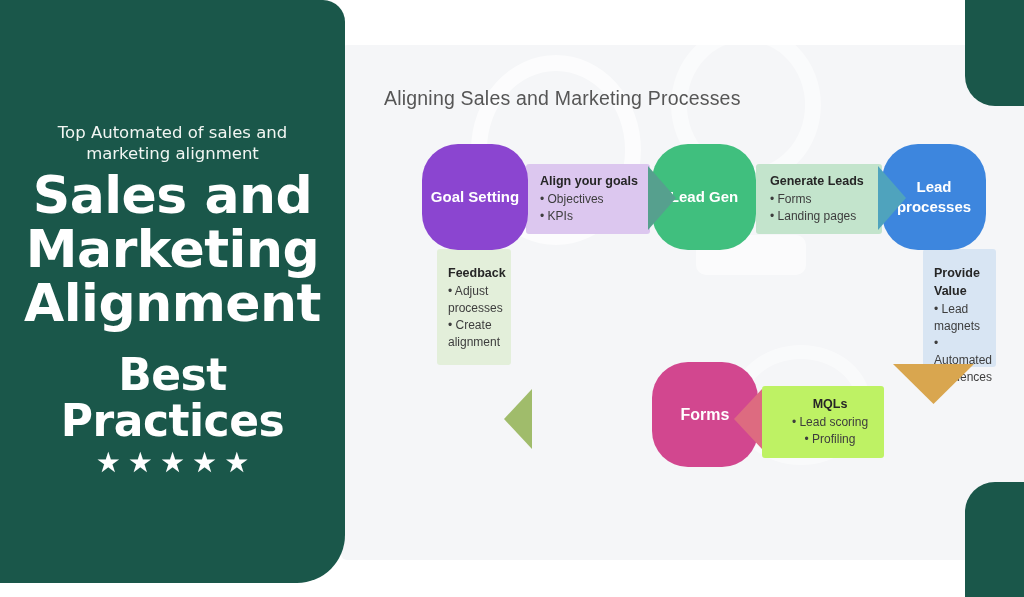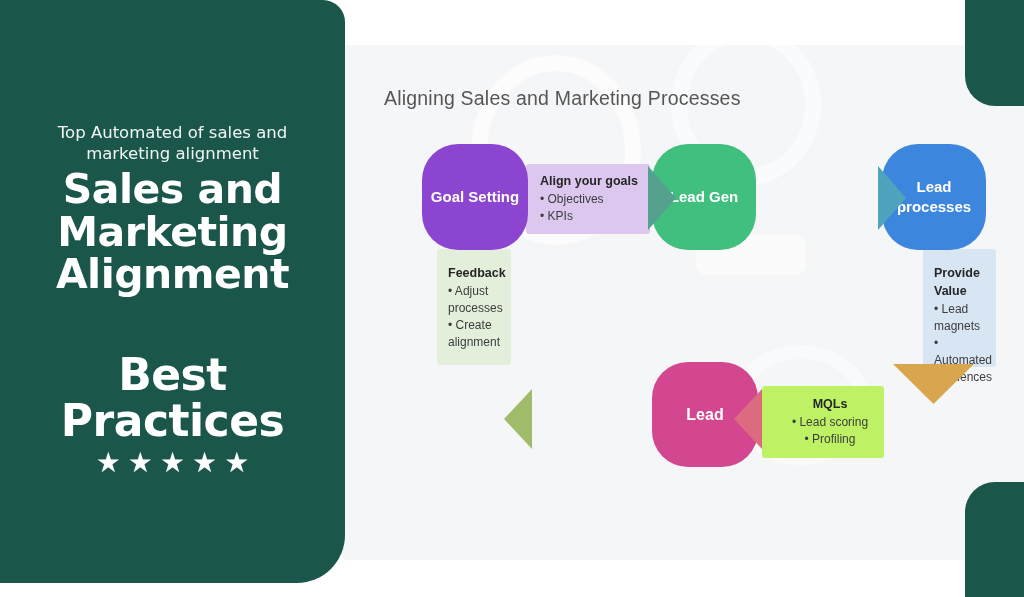--- a/index.html
+++ b/index.html
@@ -26,21 +26,21 @@
     position: absolute; top: 122px; left: 0; right: 0;
     padding: 0 18px;
     font-size: 16.5px; line-height: 1.28;
     color: #f2f6f3;
     font-family: "DejaVu Sans", sans-serif;
   }
   .lp-title {
     position: absolute; top: 168px; left: 0; right: 0;
     font-family: "DejaVu Sans", sans-serif;
     font-weight: 800;
-    font-size: 41px; line-height: 1.04;
+    font-size: 52px; line-height: 1.04;
     letter-spacing: -0.5px;
   }
   .lp-title2 {
     position: absolute; top: 352px; left: 0; right: 0;
     font-family: "DejaVu Sans", sans-serif;
     font-weight: 800;
     font-size: 44px; line-height: 1.04;
     letter-spacing: -0.5px;
   }
   .lp-stars {
@@ -157,20 +157,25 @@
   <div class="corner-block corner-bottom-right"></div>
 
   <div class="diagram-title">Aligning Sales and Marketing Processes</div>
 
   <div class="band band-h b1">
     <div class="b-title">Align your goals</div>
     <div>• Objectives</div>
     <div>• KPIs</div>
   </div>
 
+  <div class="band band-h b2">
+    <div class="b-title">Generate Leads</div>
+    <div>• Forms</div>
+    <div>• Landing pages</div>
+  </div>
 
   <div class="band band-v b3">
     <div class="b-title">Provide Value</div>
     <div>• Lead magnets</div>
     <div>• Automated sequences</div>
   </div>
 
   <div class="band band-h b4">
     <div class="b-title">MQLs</div>
     <div>• Lead scoring</div>
@@ -186,15 +191,15 @@
 
   <div class="chevron chev-right c1"></div>
   <div class="chevron chev-right c2"></div>
   <div class="chevron chev-down  c3"></div>
   <div class="chevron chev-left  c4"></div>
   <div class="chevron chev-left  c5"></div>
 
   <div class="node n-goal">Goal Setting</div>
   <div class="node n-leadgen">Lead Gen</div>
   <div class="node n-nurturing">Lead processes</div>
-  <div class="node n-sales">Lead</div>
+  <div class="node n-sales">Forms</div>
 
 </div>
 
 </body></html>

